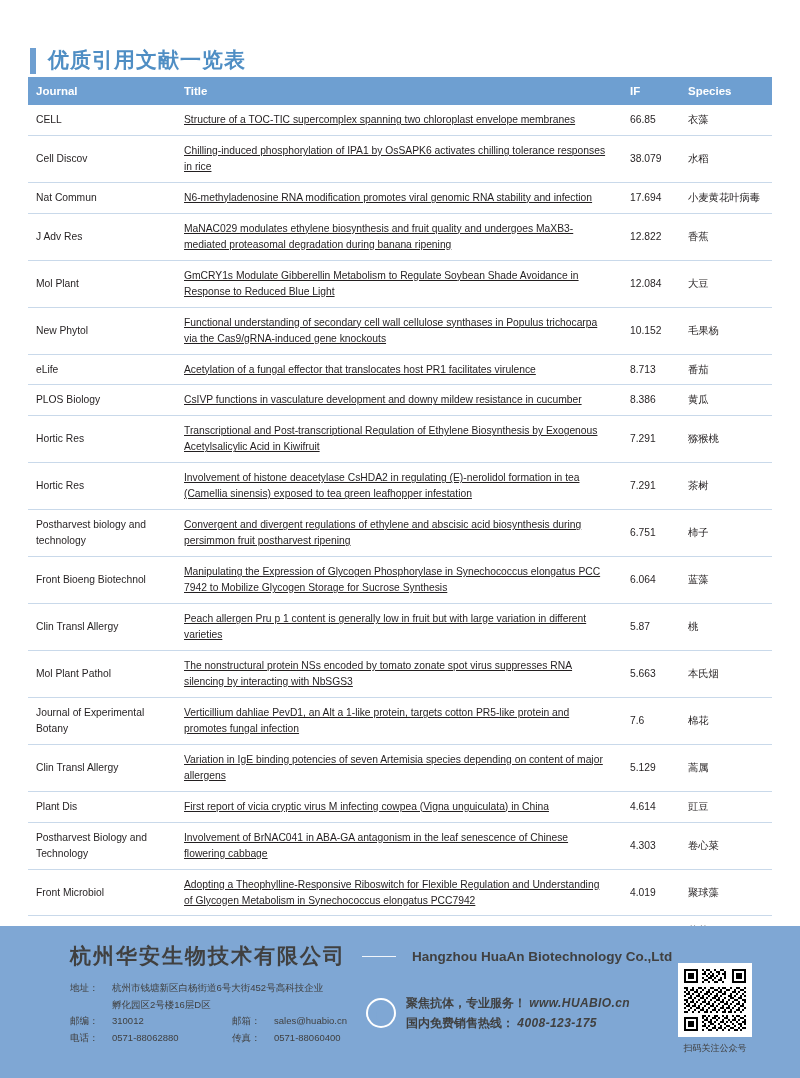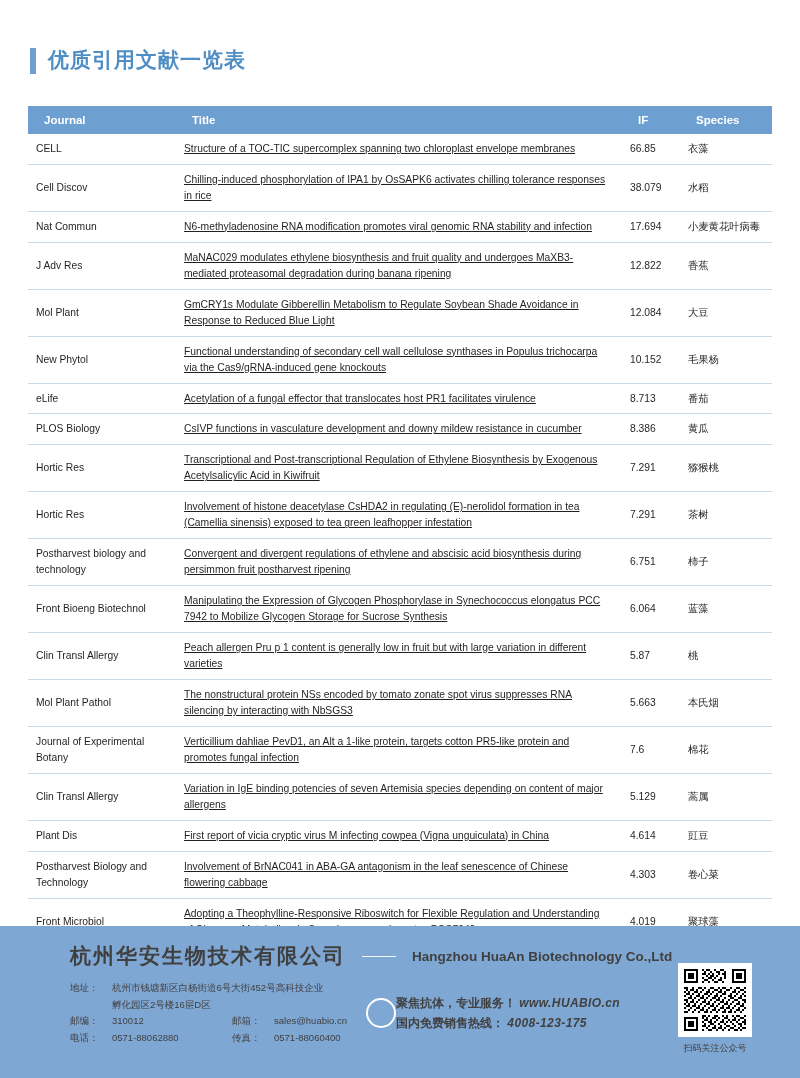--- a/index.html
+++ b/index.html
@@ -15,21 +15,21 @@
   }
   .page {
     width: 800px;
     height: 1078px;
     position: relative;
     display: flex;
     flex-direction: column;
   }
   
   .title-wrap {
-    padding: 46px 0 32px 30px;
+    padding: 46px 0 3px 30px;
     display: flex;
     align-items: flex-end;
   }
   .title-bar {
     width: 6px;
     height: 26px;
     background: #6e9fd1;
     margin-right: 12px;
     flex: none;
   }
@@ -45,21 +45,21 @@
     width: 100%;
     border-collapse: collapse;
     table-layout: fixed;
   }
   thead th {
     background: #6e9fd1;
     color: #ffffff;
     font-size: 11.5px;
     font-weight: bold;
     text-align: left;
-    padding: 8px 16px;
+    padding: 8px 8px;
     height: 28px;
     vertical-align: middle;
   }
   tbody td {
     font-size: 10.3px;
     color: #231f20;
     padding: 7px 8px;
     vertical-align: middle;
     border-bottom: 1px solid #c9d9ea;
     line-height: 1.55;
@@ -113,20 +113,21 @@
     width: 290px;
   }
   .contact .row { display: flex; }
   .contact .lab { width: 42px; flex: none; }
   .contact .val { flex: 1; }
   .contact .val2 { width: 120px; }
   .promo {
     margin-left: 6px;
     display: flex;
     align-items: center;
+    gap: 10px;
   }
   .promo-circle {
     width: 30px; height: 30px;
     border: 2px solid #ffffff;
     border-radius: 50%;
     position: relative;
     flex: none;
   }
   .promo-circle::after {
     content: "";

